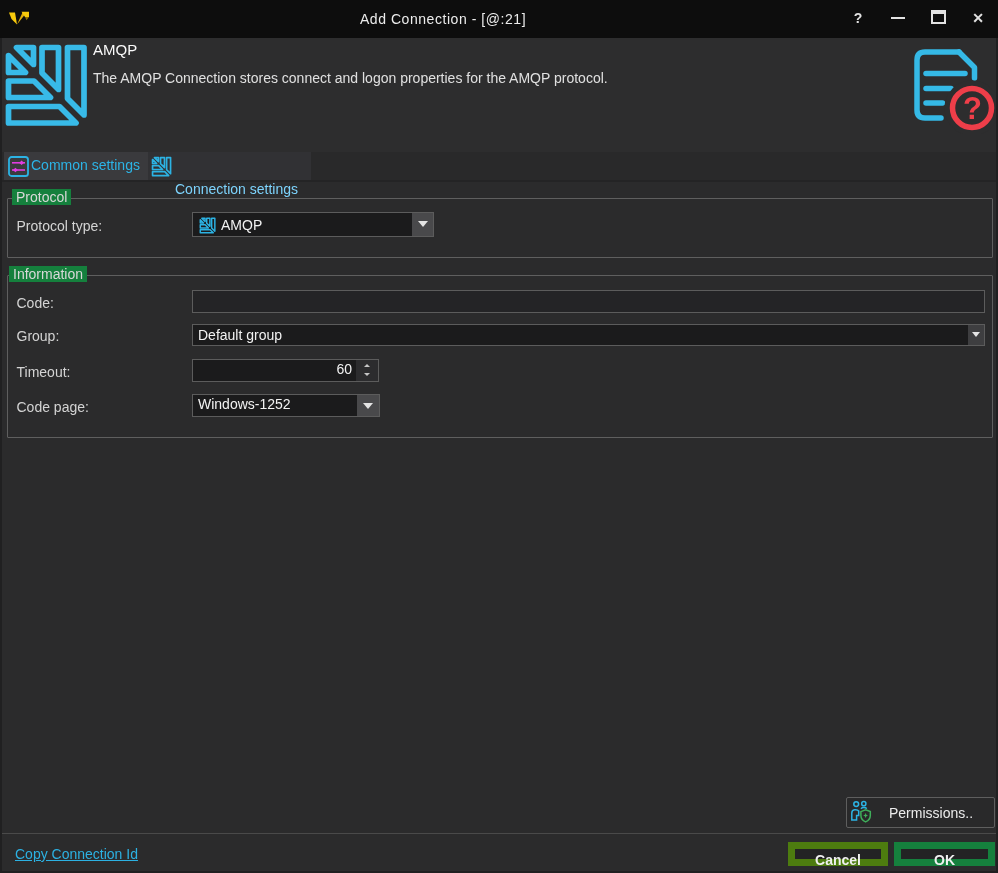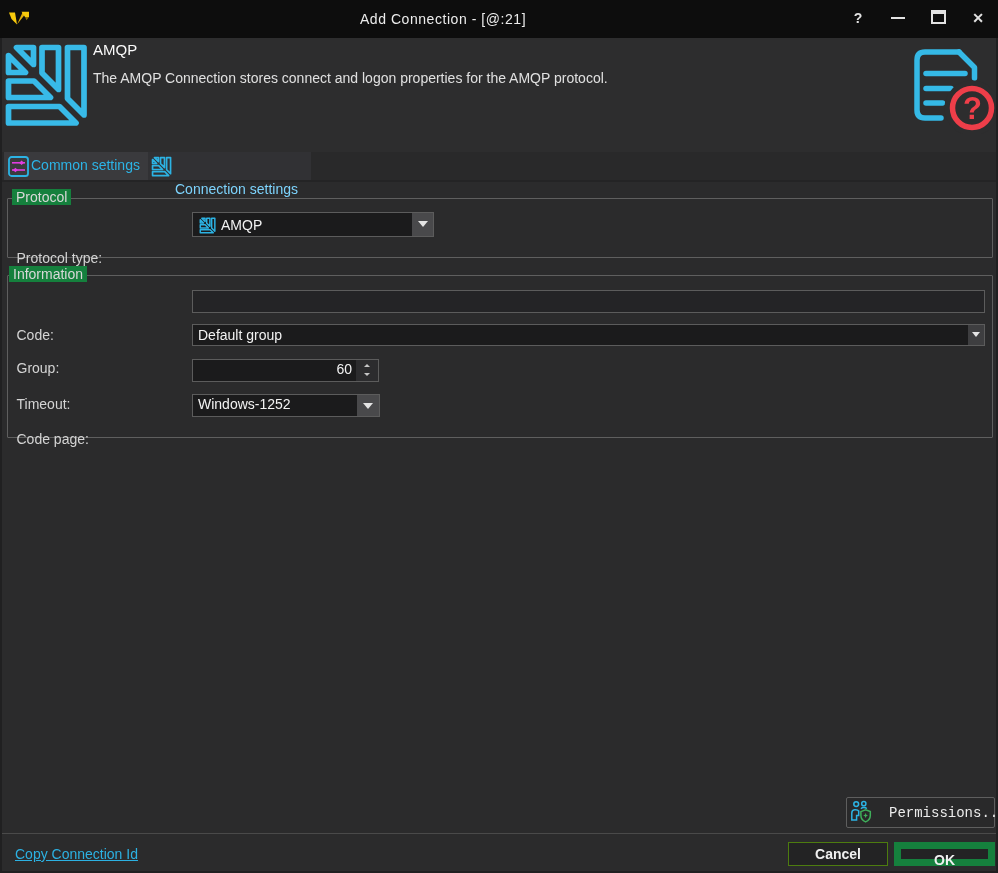--- a/index.html
+++ b/index.html
@@ -16,21 +16,21 @@
 #hDesc { left:93px; top:70px; font-size:14px; color:#e0e0e0; }
 
 #tabstrip { left:0; top:152px; width:998px; height:30px; background:#29292a; border-bottom:2px solid #242425; }
 .tab { top:152px; height:28px; }
 #tab1 { left:4px; width:144px; background:#3a3a3d; }
 #tab2 { left:148px; width:163px; background:#313134; }
 .tabtext { font-size:14px; }
 
 .group { border:1px solid #5f5f5f; border-radius:1px; }
 .glabel { background:#15803d; padding:0 4px; top:-8px; color:#d8d8d8; }
-.flabel { left:16.5px; color:#d4d4d4;margin-top:32px; }
+.flabel { left:16.5px; color:#d4d4d4; }
 .field { background:#1b1b1c; border:1px solid #5c5c5c; }
 .arrbtn { background:#49494b; }
 .tri { width:0; height:0; border-left:5px solid transparent; border-right:5px solid transparent; border-top:6px solid #e4e4e4; }
 </style>
 </head>
 <body>
 
 <div class="abs" id="titlebar"></div>
 <div class="abs" id="title">Add Connection - [@:21]</div>
 <div class="abs" id="ylogo" style="left:8px;top:11px;width:22px;height:15px;">
@@ -158,21 +158,21 @@
   <g fill="none" stroke="#2cb3e4" stroke-width="1.5">
     <circle cx="6.2" cy="4.1" r="2.4"></circle>
     <circle cx="13.8" cy="3.7" r="2.1"></circle>
     <path d="M1.8,20 L1.8,13 Q1.8,10.2 4.5,9.8 Q7.6,9.4 8.7,11 L8.7,15.5 L6.6,15.5 L6.6,20 Z"></path>
     <path d="M10.9,8.7 Q12,7.6 13.8,7.6 Q15.7,7.6 16.8,8.6"></path>
   </g>
   <path d="M10.9,11.6 L15.6,9.9 L20.3,11.6 L20.3,15.5 Q20.3,19.8 15.6,21.9 Q10.9,19.8 10.9,15.5 Z" fill="none" stroke="#3fae5a" stroke-width="1.5"></path>
   <path d="M15.6,13.1 L16.35,14.75 L18,15.5 L16.35,16.25 L15.6,17.9 L14.85,16.25 L13.2,15.5 L14.85,14.75 Z" fill="#3fae5a"></path>
 </svg>
 </div>
-<div class="abs" style="left:889px;top:805px;color:#ececec;font-family:Liberation Mono, monospace;">Permissions..</div>
+<div class="abs" style="left:889px;top:805px;color:#ececec;">Permissions..</div>
 
 <div class="abs" style="left:0px;top:833px;width:998px;height:1px;background:#4a4a4a;"></div>
 <div class="abs" style="left:15px;top:846px;color:#2cb1e2;text-decoration:underline;">Copy Connection Id</div>
-<div class="abs" style="left:788px;top:842px;width:100px;height:24px;border:1px solid #4d7c0f;background:#232324;color:#f0f0f0;font-weight:bold;text-align:center;line-height:22px;">Cancel</div>
+<div class="abs" style="left:788px;top:842px;width:100px;height:24px;border:7px solid #4d7c0f;background:#232324;color:#f0f0f0;font-weight:bold;text-align:center;line-height:22px;">Cancel</div>
 <div class="abs" style="left:894px;top:842px;width:101px;height:24px;border:7px solid #15803d;background:#232324;color:#f0f0f0;font-weight:bold;text-align:center;line-height:22px;">OK</div>
 <div class="abs" style="left:0;top:38px;width:2px;height:835px;background:#202021;"></div>
 <div class="abs" style="left:996px;top:38px;width:2px;height:835px;background:#202021;"></div>
 <div class="abs" style="left:0;top:871px;width:998px;height:2px;background:#202021;"></div>
 
 </body></html>

